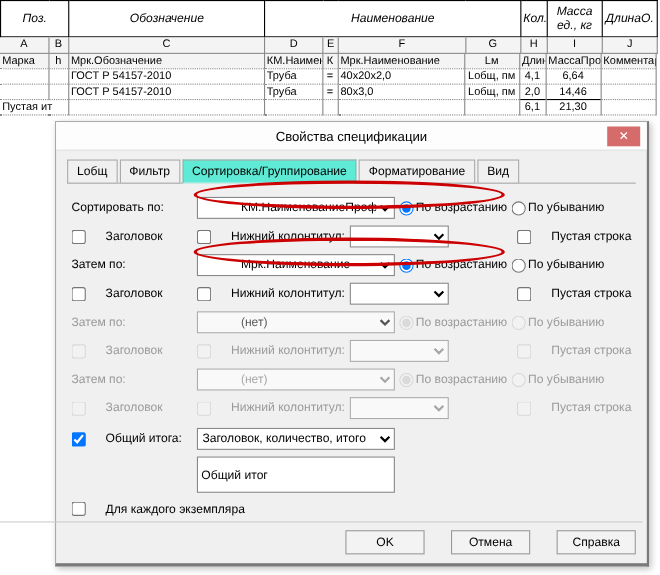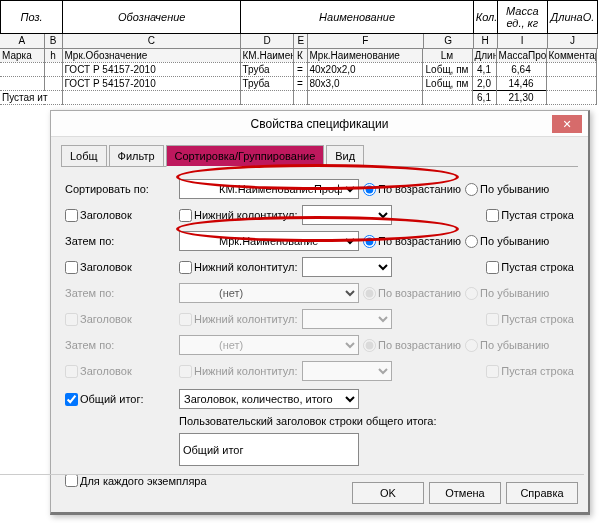--- a/index.html
+++ b/index.html
@@ -20,39 +20,39 @@
   
   
   .dialog { position: absolute; left: 50px; top: 110px; width: 540px; height: 405px; background: #f0f0f0; border: 1px solid #aaa; border-right: 2px solid #7a7a7a; border-bottom: 3px solid #7a7a7a; box-shadow: 2px 2px 6px rgba(0,0,0,0.25); }
   .titlebar { height: 26px; line-height: 26px; background: #fdfdfd; border-bottom: 1px solid #ddd; text-align: center; font-size: 12px; position: relative; }
   .close-btn { position: absolute; right: 6px; top: 4px; width: 30px; height: 18px; background: #d66b6b; color: #fff; text-align: center; font-size: 11px; line-height: 18px; cursor: pointer; }
   
   
   .tabs { padding: 8px 10px 0 10px; }
   .tab-row { display: flex; border-bottom: 1px solid #aaa; }
   .tab { padding: 4px 8px; border: 1px solid #aaa; background: #f0f0f0; margin-right: 2px; margin-bottom: -1px; font-size: 11px; cursor: pointer; white-space: nowrap; }
-  .tab.active { background: #be185d; border-bottom: 1px solid #f0f0f0; }
+  .tab.active { background: #5eead4; border-bottom: 1px solid #f0f0f0; }
   
   
   .form-area { padding: 12px 14px; }
   .row { display: flex; align-items: center; margin-bottom: 6px; gap: 4px; }
   .label-col { width: 110px; font-size: 11px; }
   .indent { width: 110px; }
   select.sortby { width: 180px; height: 20px; font-size: 11px; background: #fff; border: 1px solid #888; padding-left: 35px; }
   select.footer { width: 90px; height: 20px; font-size: 11px; background: #fff; border: 1px solid #888; }
   .radio-wrap { display: flex; align-items: flex-start; gap: 2px; font-size: 11px; white-space: nowrap; }
-  .check-wrap { display: flex; align-items: center; gap: 2px; font-size: 11px; white-space: nowrap; }
+  .check-wrap { display: flex; align-items: center; gap: 18px; font-size: 11px; white-space: nowrap; }
   .disabled { color: #9a9a9a; }
   .disabled select, .disabled input[type=checkbox], .disabled input[type=radio] { opacity: .65; }
   
   .gt-select { width: 180px; height: 20px; font-size: 11px; background: #fff; border: 1px solid #888; }
   .gt-text { width: 180px; height: 33px; font-size: 11px; background: #fff; border: 1px solid #888; padding: 0 3px; }
   .gt-label { font-size: 11px; }
   
-  .btn-bar { position: absolute; bottom: 8px; right: 10px; display: flex; gap: 5px; }
+  .btn-bar { position: absolute; bottom: 8px; right: 10px; display: flex; gap: 24px; }
   .btn-bar::before { content:""; position:absolute; left:-520px; right:-6px; top:-8px; border-top:1px solid #ccc;}
   .btn { width: 72px; height: 22px; background: #f3f3f3; border: 1px solid #999; font-size: 11px; cursor: pointer; }
   
   
   .oval { position: absolute; border: 3px solid #cc0000; border-radius: 50%; pointer-events: none; }
   .oval1 { left: 176px; top: 164px; width: 283px; height: 26px; }
   .oval2 { left: 176px; top: 216px; width: 283px; height: 26px; }
   
   input[type=checkbox], input[type=radio] { margin: 0; }
 </style>
@@ -179,20 +179,21 @@
   <div class="titlebar">
     <span>Свойства спецификации</span>
     <span class="close-btn">✕</span>
   </div>
 
   <div class="tabs">
     <div class="tab-row">
       <div class="tab">Lобщ</div>
       <div class="tab">Фильтр</div>
       <div class="tab active">Сортировка/Группирование</div>
+      <div class="tab">Форматирование</div>
       <div class="tab">Вид</div>
     </div>
   </div>
 
   <div class="form-area">
 
     <div class="row">
       <div class="label-col">Сортировать по:</div>
       <select class="sortby"><option>КМ.НаименованиеПрофиля</option></select>
       <label class="radio-wrap">
@@ -304,27 +305,23 @@
       <span style="flex:1"></span>
       <label class="check-wrap">
           <input type="checkbox" disabled="" style="">
           <span>Пустая строка</span>
         </label>
     </div>
 
     <div class="row" style="margin-top:8px">
       <label class="check-wrap" style="width:110px">
           <input type="checkbox" checked="" style="">
-          <span>Общий итог:</span>
+          <span>Общий итога:</span>
         </label>
       <select class="gt-select"><option>Заголовок, количество, итого</option></select>
-    </div>
-    <div class="row">
-      <div class="indent"></div>
-      <span class="gt-label">Пользовательский заголовок строки общего итога:</span>
     </div>
     <div class="row">
       <div class="indent"></div>
       <input type="text" class="gt-text" value="Общий итог" style="">
     </div>
 
     <div class="row" style="margin-top:8px">
       <label class="check-wrap">
           <input type="checkbox" style="">
           <span>Для каждого экземпляра</span>

